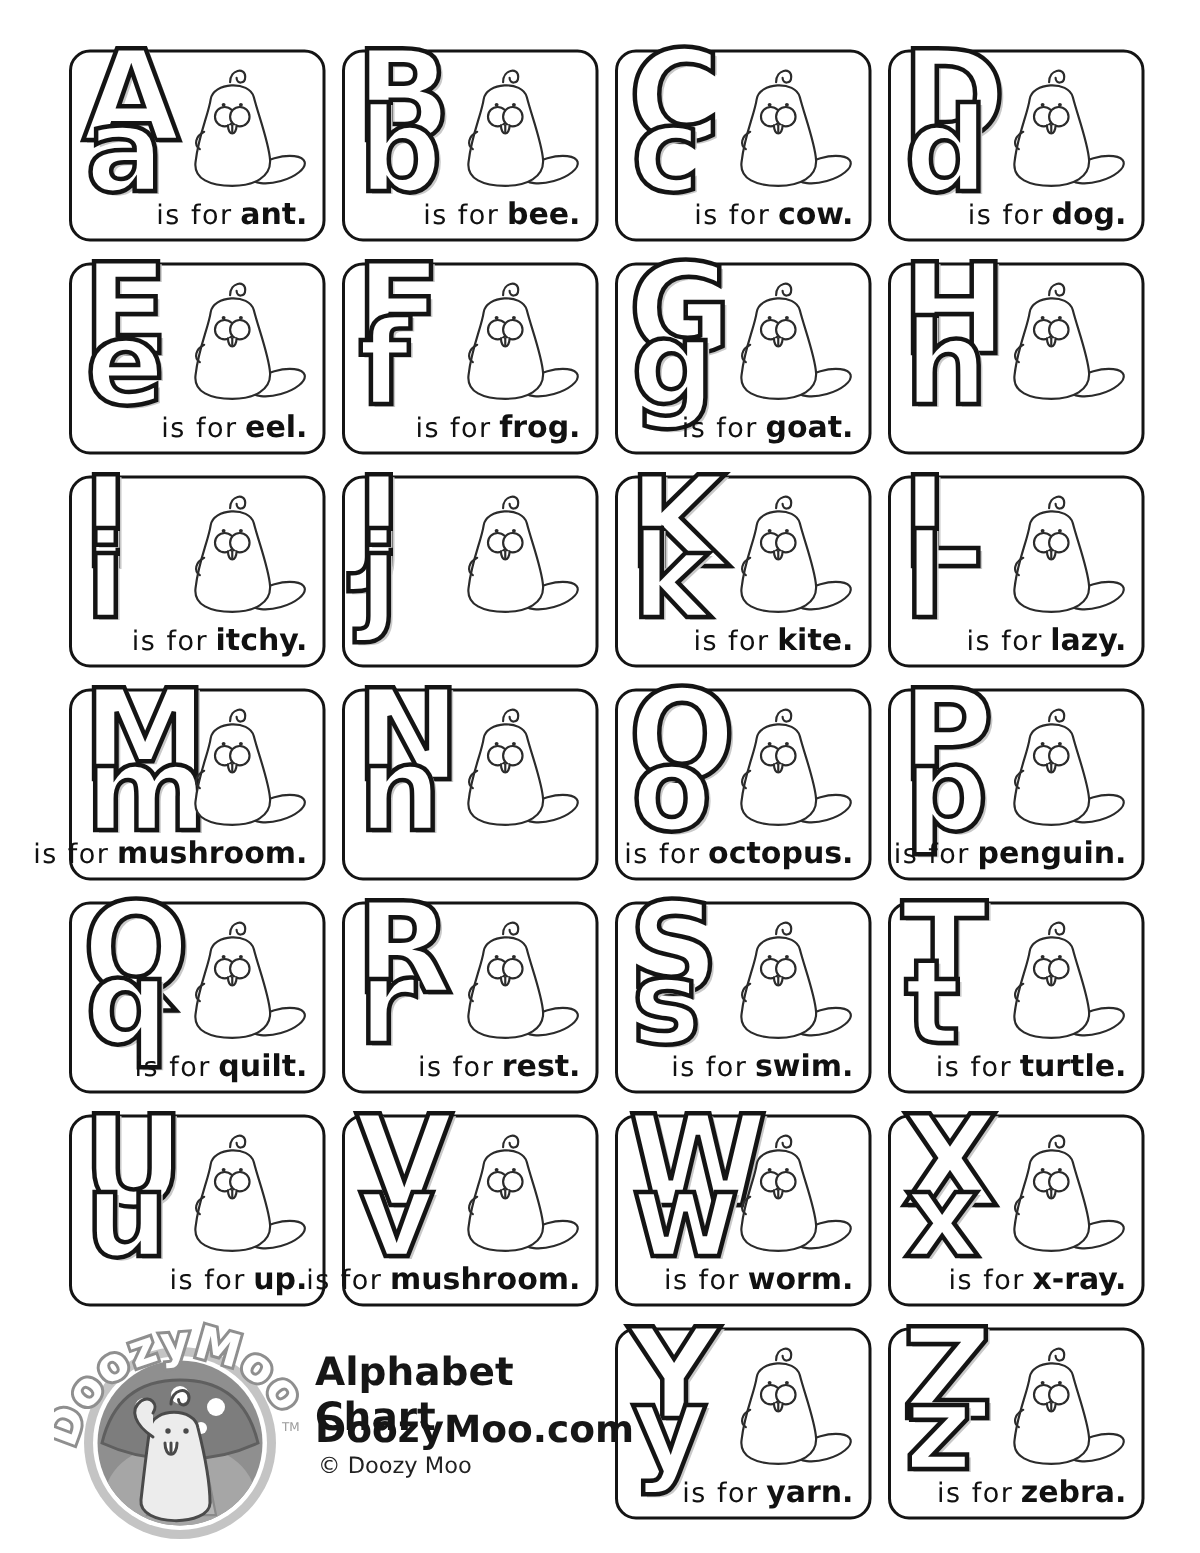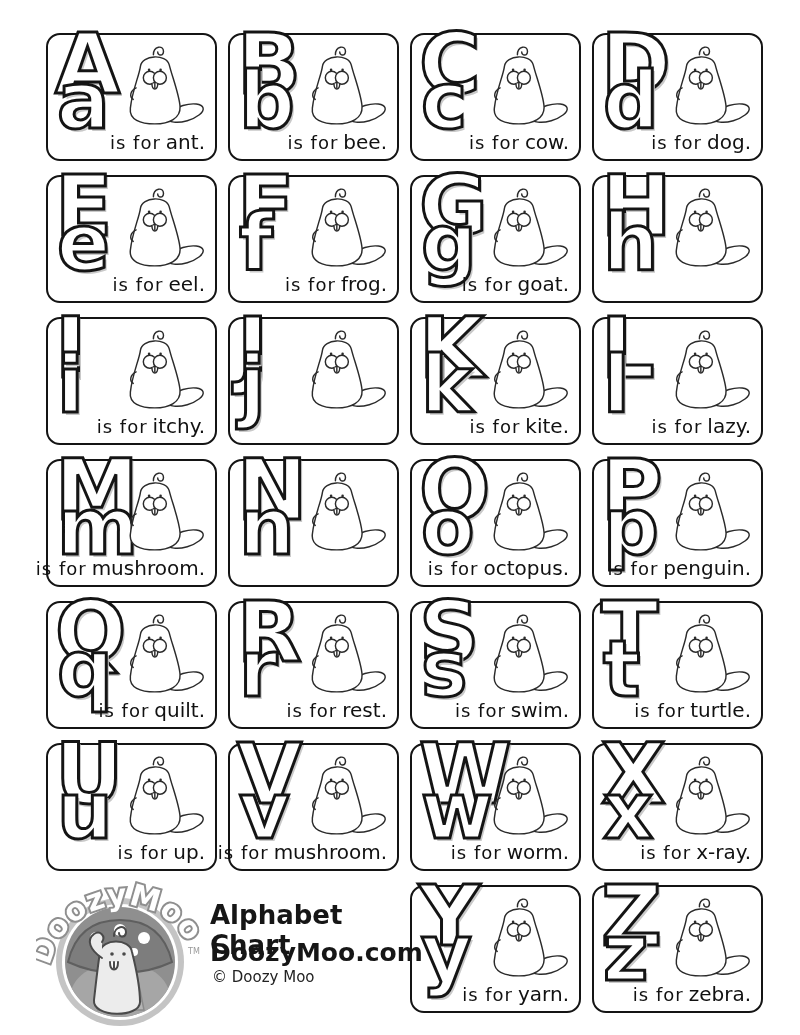--- a/index.html
+++ b/index.html
@@ -13,21 +13,21 @@
     position:absolute;font-weight:bold;line-height:1;color:#ffffff;
     -webkit-text-stroke:3px #141414;
     text-shadow:2.5px 2.5px 0 #c9c9c9;
     user-select:none;
   }
   .upper{left:7px;top:-13px;font-size:84px;}
   .lower{left:9px;top:27px;font-size:78px;}
   .art{position:absolute;right:4px;top:4px;width:108px;height:92px;}
   .caption{position:absolute;right:10px;bottom:5px;font-size:18px;color:#111;white-space:nowrap;}
   .caption .pre{font-weight:400;letter-spacing:1px;}
-  .caption .word{font-weight:normal;font-size:20px;margin-left:5px;}
+  .caption .word{font-weight:bold;font-size:20px;margin-left:5px;}
   .footer{position:absolute;left:36px;top:878px;width:370px;height:150px;}
   .logo{position:absolute;left:0;top:0;width:172px;height:150px;}
   .f-title{position:absolute;left:174px;top:22px;font-size:26px;font-weight:600;color:#161616;}
   .f-site{position:absolute;left:174px;top:60px;font-size:25px;font-weight:bold;color:#161616;}
   .f-copy{position:absolute;left:176px;top:90px;font-size:15px;color:#222;}
 </style>
 </head>
 <body>
 
 <div id="grid">

